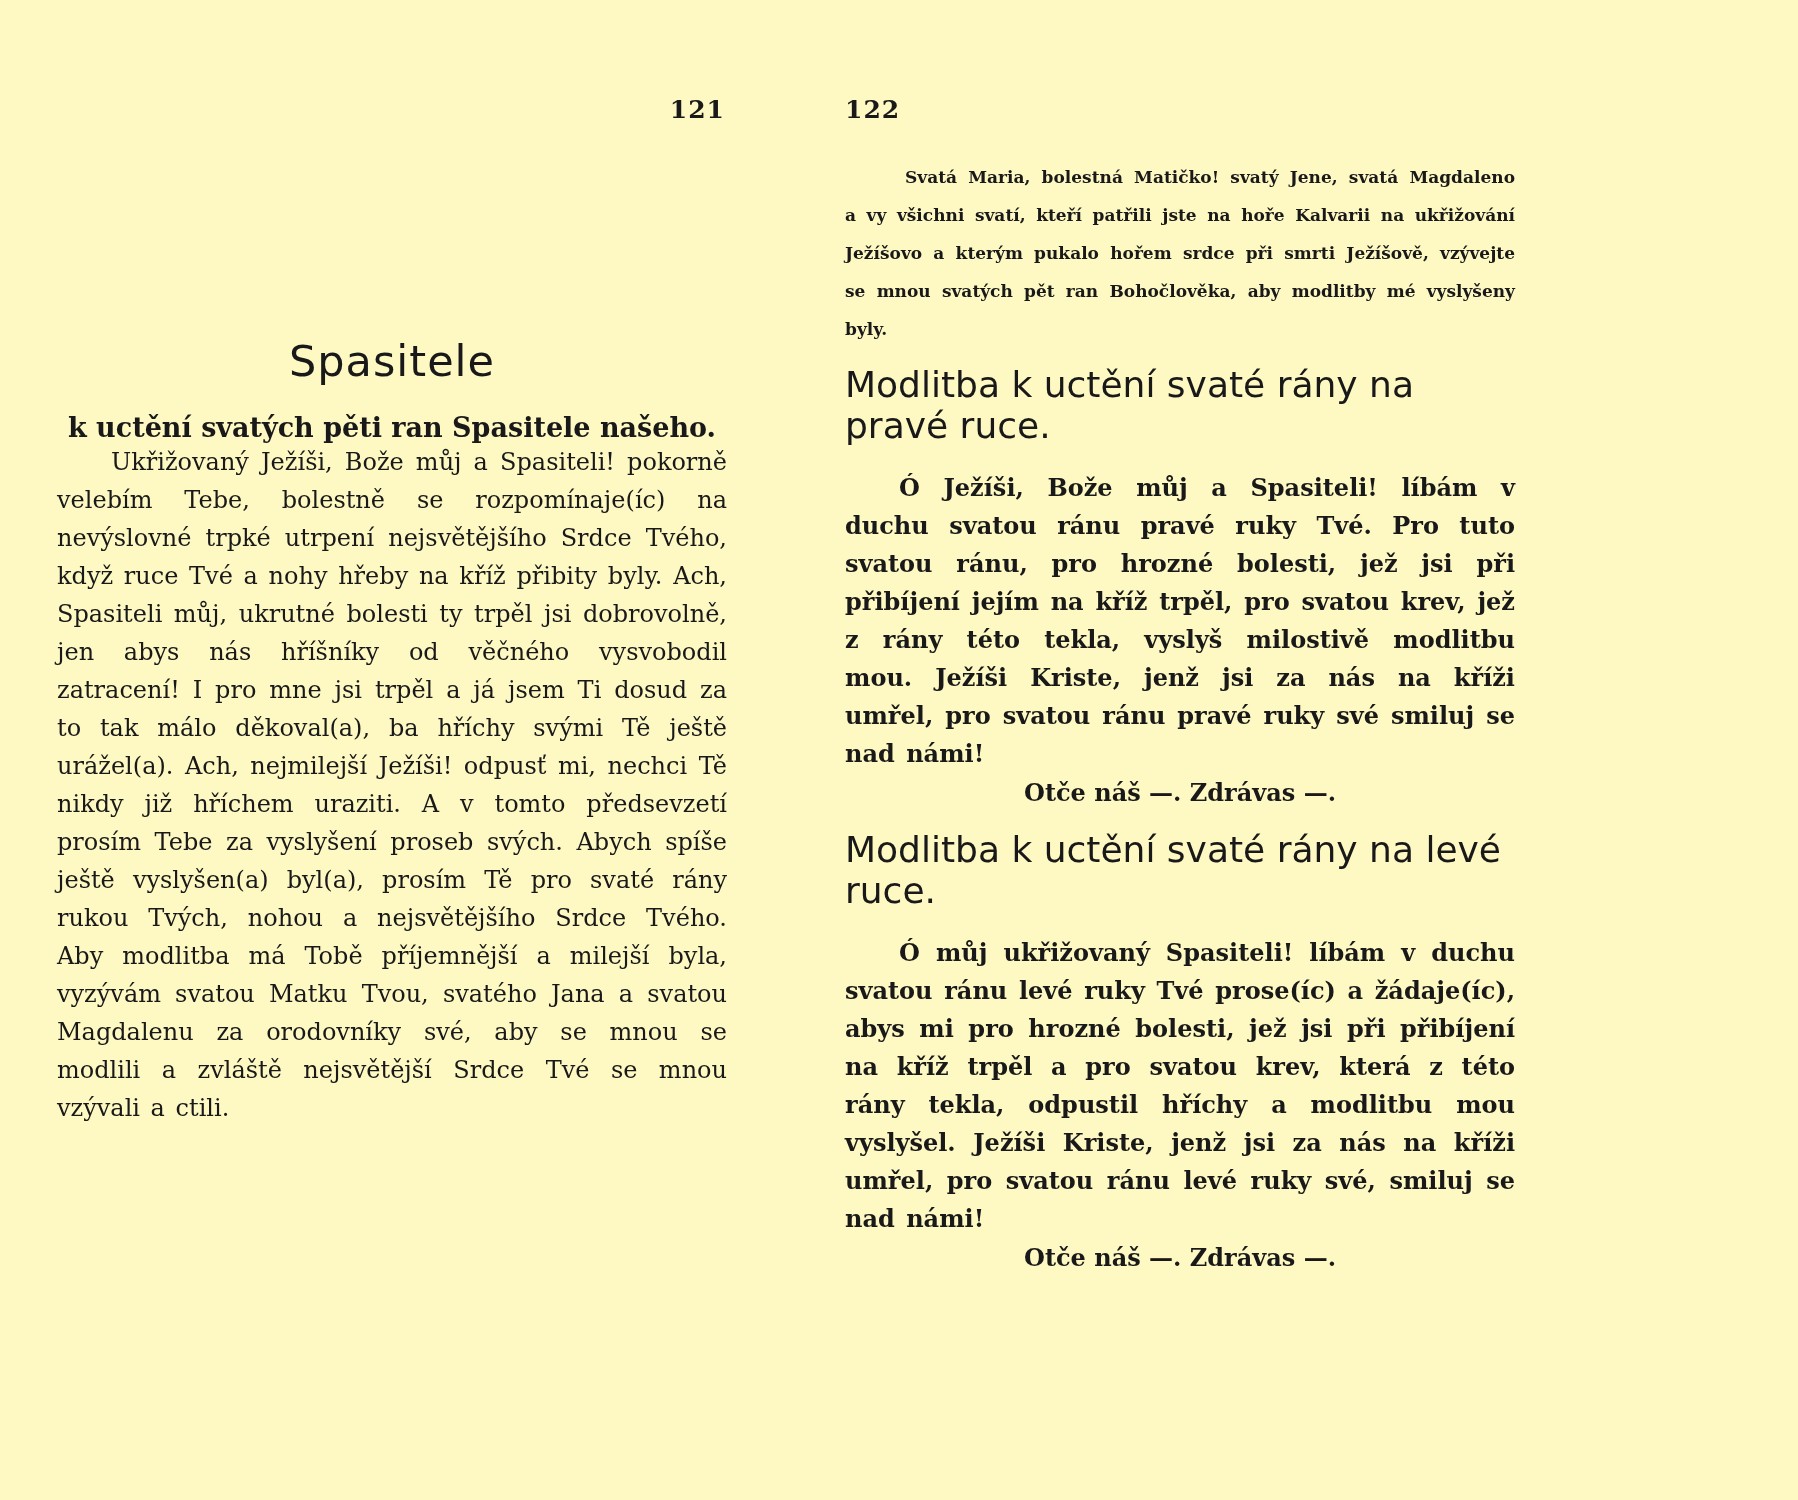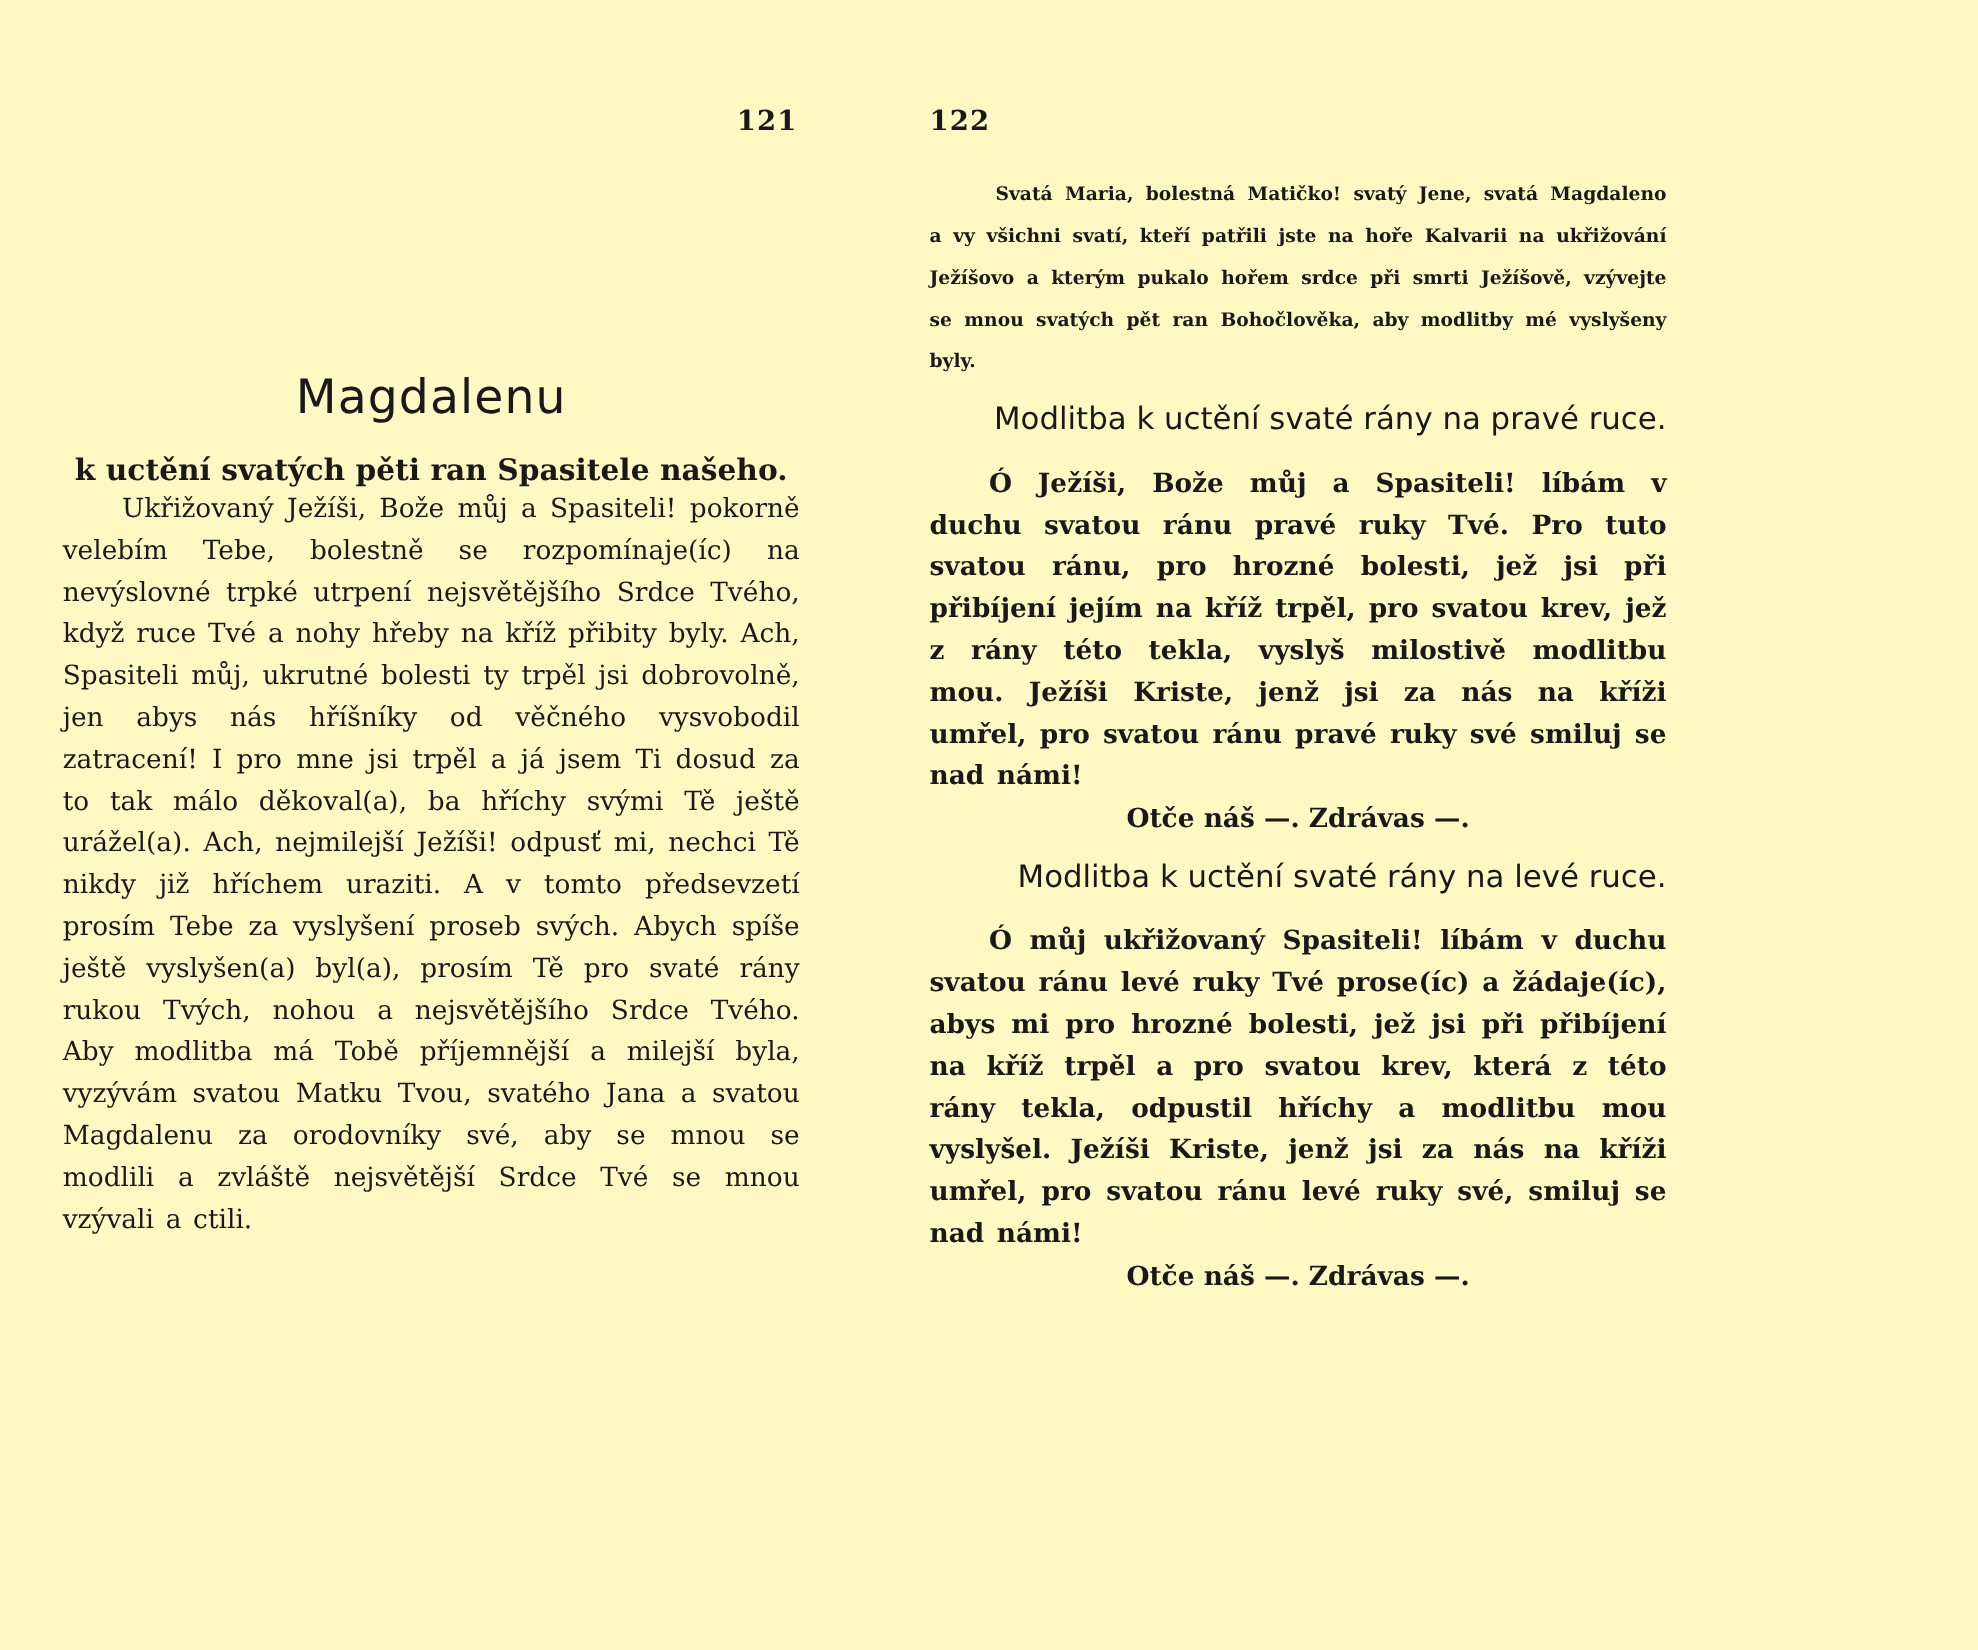--- a/index.html
+++ b/index.html
@@ -59,23 +59,23 @@
     font-size: 17px;
     line-height: 38px;
     text-align: justify;
     text-indent: 60px;
     font-weight: bold;
     word-spacing: 4px;
   }
   .section-heading {
     margin-top: 16px;
     font-family: "DejaVu Sans", "Liberation Sans", sans-serif;
-    font-size: 28px;
+    font-size: 36px;
     font-weight: 400;
-    text-align: right;
+    text-align: left;
   }
   .section-body {
     margin-top: 23px;
     font-size: 24px;
     line-height: 38px;
     text-align: justify;
     text-indent: 54px;
     font-weight: bold;
     word-spacing: 3px;
   }
@@ -87,21 +87,21 @@
   }
 </style>
 </head>
 <body>
 
 <div class="scan">
 
   <div class="page page-left">
     <div class="pagenum pagenum-left">121</div>
 
-    <div class="title">Magdalenu</div>
+    <div class="title">Spasitele</div>
 
     <div class="subtitle">k uctění svatých pěti ran Spasitele našeho.</div>
 
     <div class="body-text">Ukřižovaný Ježíši, Bože můj a Spasiteli! pokorně velebím Tebe, bolestně se rozpomínaje(íc) na nevýslovné trpké utrpení nejsvětějšího Srdce Tvého, když ruce Tvé a nohy hřeby na kříž přibity byly. Ach, Spasiteli můj, ukrutné bolesti ty trpěl jsi dobrovolně, jen abys nás hříšníky od věčného vysvobodil zatracení! I pro mne jsi trpěl a já jsem Ti dosud za to tak málo děkoval(a), ba hříchy svými Tě ještě urážel(a). Ach, nejmilejší Ježíši! odpusť mi, nechci Tě nikdy již hříchem uraziti. A v tomto předsevzetí prosím Tebe za vyslyšení proseb svých. Abych spíše ještě vyslyšen(a) byl(a), prosím Tě pro svaté rány rukou Tvých, nohou a nejsvětějšího Srdce Tvého. Aby modlitba má Tobě příjemnější a milejší byla, vyzývám svatou Matku Tvou, svatého Jana a svatou Magdalenu za orodovníky své, aby se mnou se modlili a zvláště nejsvětější Srdce Tvé se mnou vzývali a ctili.</div>
   </div>
 
   <div class="page page-right">
     <div class="pagenum pagenum-right">122</div>
 
     <div class="intro">Svatá Maria, bolestná Matičko! svatý Jene, svatá Magdaleno a vy všichni svatí, kteří patřili jste na hoře Kalvarii na ukřižování Ježíšovo a kterým pukalo hořem srdce při smrti Ježíšově, vzývejte se mnou svatých pět ran Bohočlověka, aby modlitby mé vyslyšeny byly.</div>

